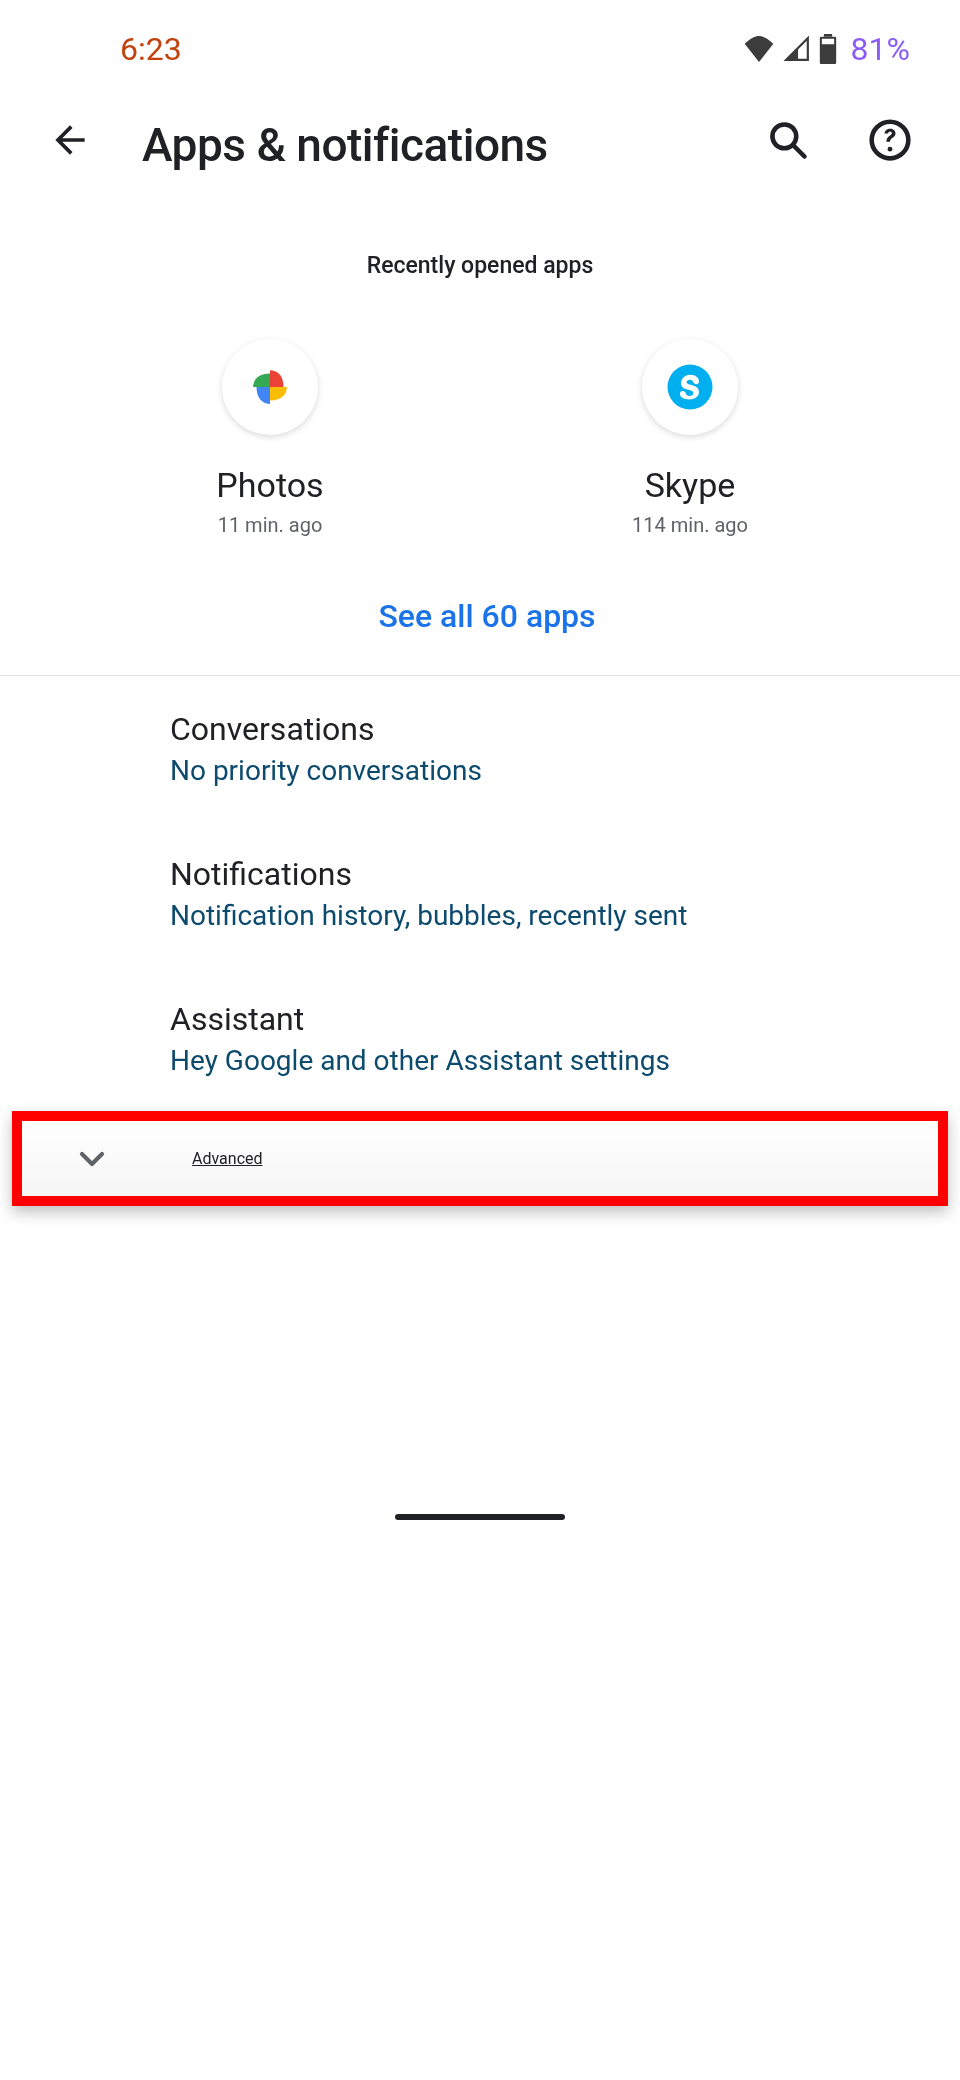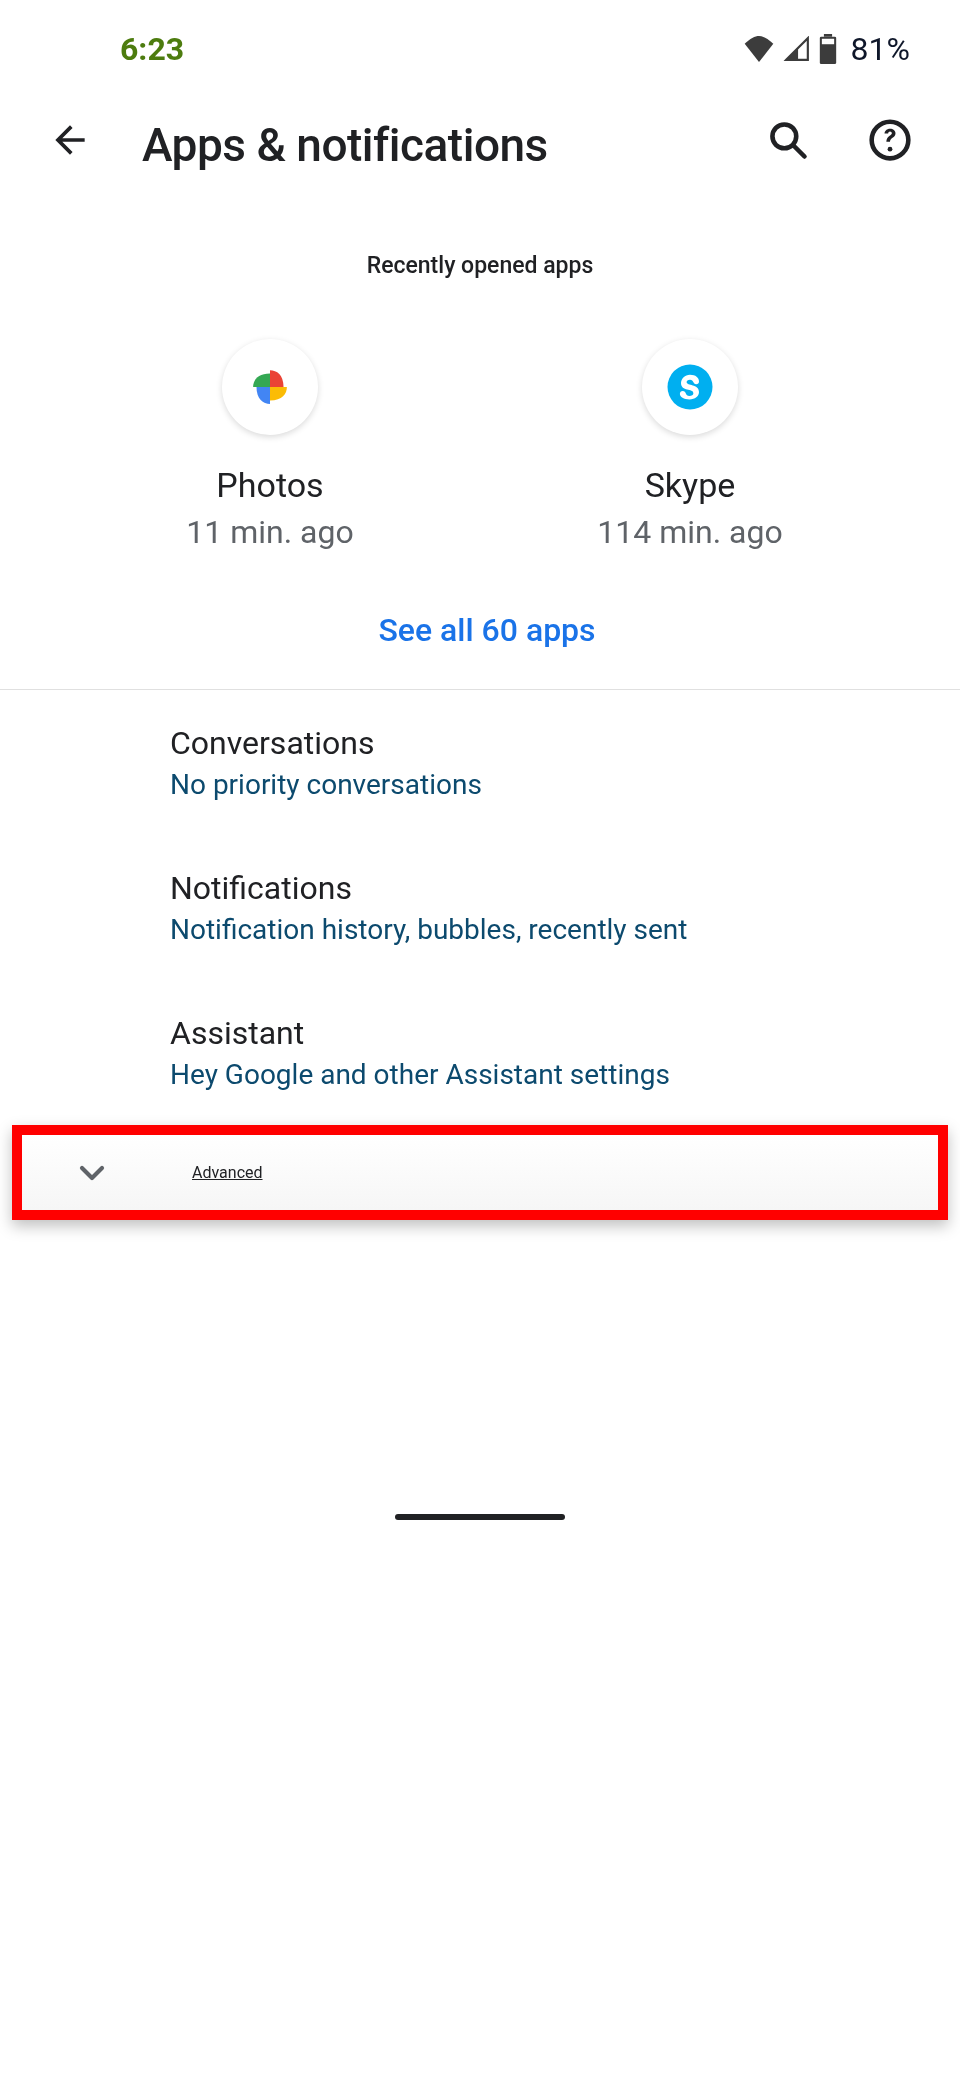--- a/index.html
+++ b/index.html
@@ -12,22 +12,22 @@
     position: relative;
     overflow: hidden;
   }
   .status-bar {
     display: flex;
     align-items: center;
     justify-content: space-between;
     padding: 30px 50px 10px 50px;
     font-size: 32px;
   }
-  .status-left { padding-left: 70px; font-weight: 700; color:#4d7c0f;}
-  .status-right { display: flex; align-items: center; gap: 8px; color:#0f172a;}
+  .status-left { padding-left: 70px; font-weight: 400; color:#c2410c;}
+  .status-right { display: flex; align-items: center; gap: 8px; color:#8b5cf6;}
   .status-right .pct { font-size: 32px; margin-left: 6px; }
   .appbar {
     display: flex;
     align-items: flex-start;
     padding: 40px 40px 40px 40px;
     gap: 42px;
   }
   .appbar .back { width: 60px; display:flex; justify-content:center;}
   .appbar h1 {
     flex: 1;
@@ -56,21 +56,21 @@
   }
   .app-icon-wrap {
     width: 96px; height: 96px;
     border-radius: 50%;
     background: #fff;
     box-shadow: 0 2px 6px rgba(0,0,0,0.15);
     display:flex; align-items:center; justify-content:center;
     margin-bottom: 30px;
   }
   .app-name { font-size: 34px; font-weight:400; color:#202124;}
-  .app-sub { font-size: 32px; color:#5f6368; margin-top:8px;}
+  .app-sub { font-size: 20px; color:#5f6368; margin-top:8px;}
   .see-all {
     text-align: center;
     color: #1a73e8;
     font-size: 32px;
     font-weight: 500;
     margin: 60px 0 40px 14px;
   }
   .divider { height:1px; background:#e0e0e0; width:100%;}
   .list-item {
     padding: 34px 16px 34px 170px;

